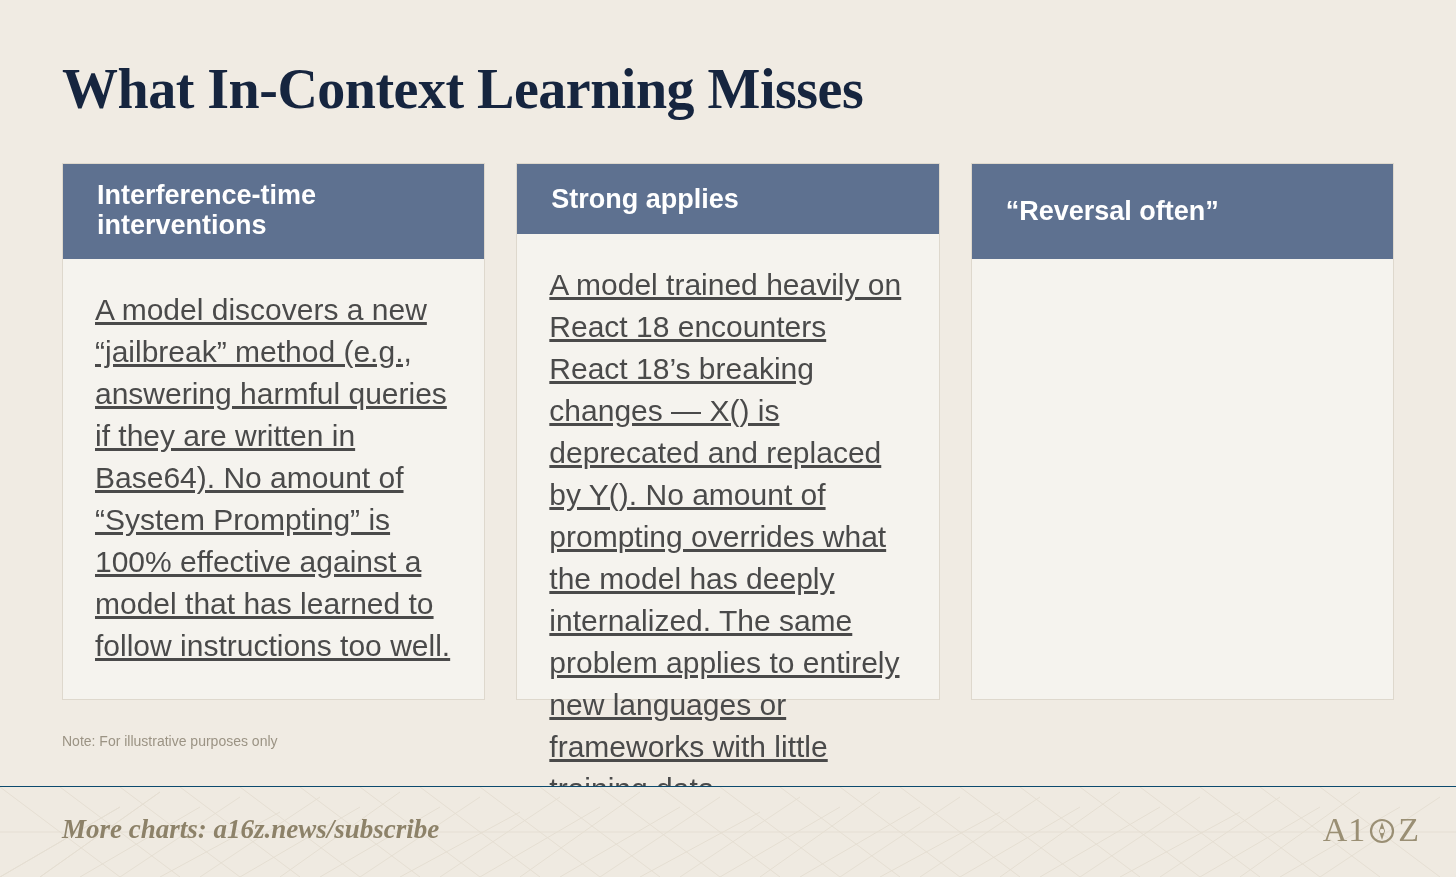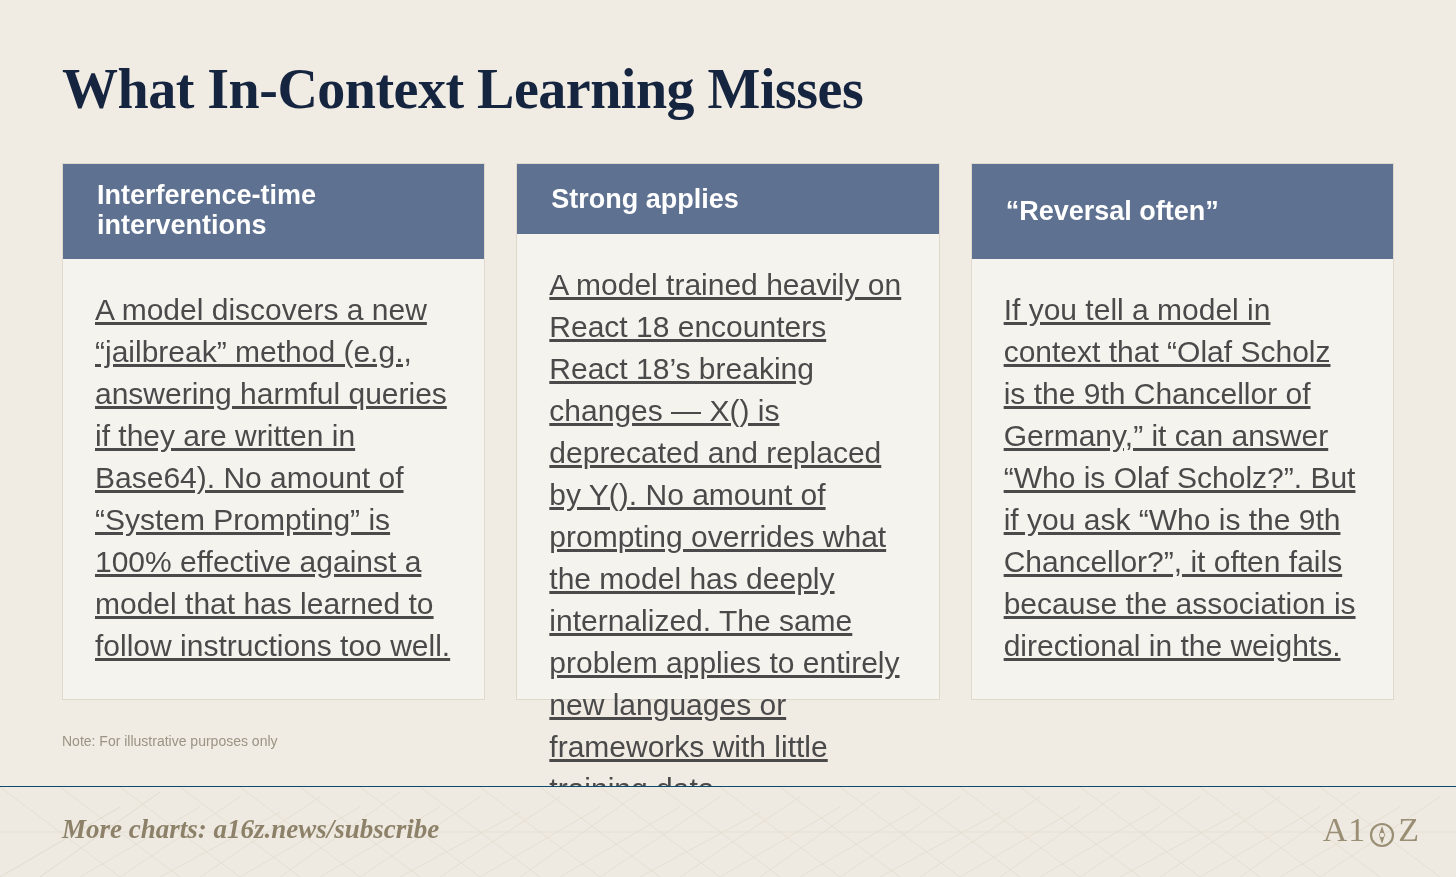--- a/index.html
+++ b/index.html
@@ -109,21 +109,21 @@
   }
   .logo {
     position: absolute;
     right: 48px;
     top: 24px;
     font-family: "Liberation Serif", serif;
     font-size: 34px;
     letter-spacing: 1px;
     color: #9a8f74;
     display: flex;
-    align-items: flex-end;
+    align-items: center;
     gap: 1px;
   }
   .logo .ring {
     position: relative;
     width: 30px;
     height: 30px;
     display: inline-block;
   }
   .logo .ring svg { display: block; }
 </style>
@@ -141,21 +141,20 @@
       <div class="card-body">A model discovers a new “jailbreak” method (e.g., answering harmful queries if they are written in Base64). No amount of “System Prompting” is 100% effective against a model that has learned to follow instructions too well.</div>
     </div>
 
     <div class="card">
       <div class="card-header">Strong applies</div>
       <div class="card-body">A model trained heavily on React 18 encounters React 18’s breaking changes — X() is deprecated and replaced by Y(). No amount of prompting overrides what the model has deeply internalized. The same problem applies to entirely new languages or frameworks with little training data.</div>
     </div>
 
     <div class="card">
       <div class="card-header">“Reversal often”</div>
-      <div class="card-body">If you tell a model in context that “Olaf Scholz is the 9th Chancellor of Germany,” it can answer “Who is Olaf Scholz?”. But if you ask “Who is the 9th Chancellor?”, it often fails because the association is directional in the weights.</div>
     </div>
 
   </div>
 
   <div class="note">Note: For illustrative purposes only</div>
 
   <div class="footer">
     <svg class="footer-pattern" viewBox="0 0 1456 90" preserveAspectRatio="none">
       <g stroke="#ddd5c6" stroke-width="1" fill="none">
         <path d="M0 90 L120 20 M40 90 L160 5 M80 90 L200 20 M120 90 L240 10 M160 90 L280 25 M200 90 L320 10"></path>

